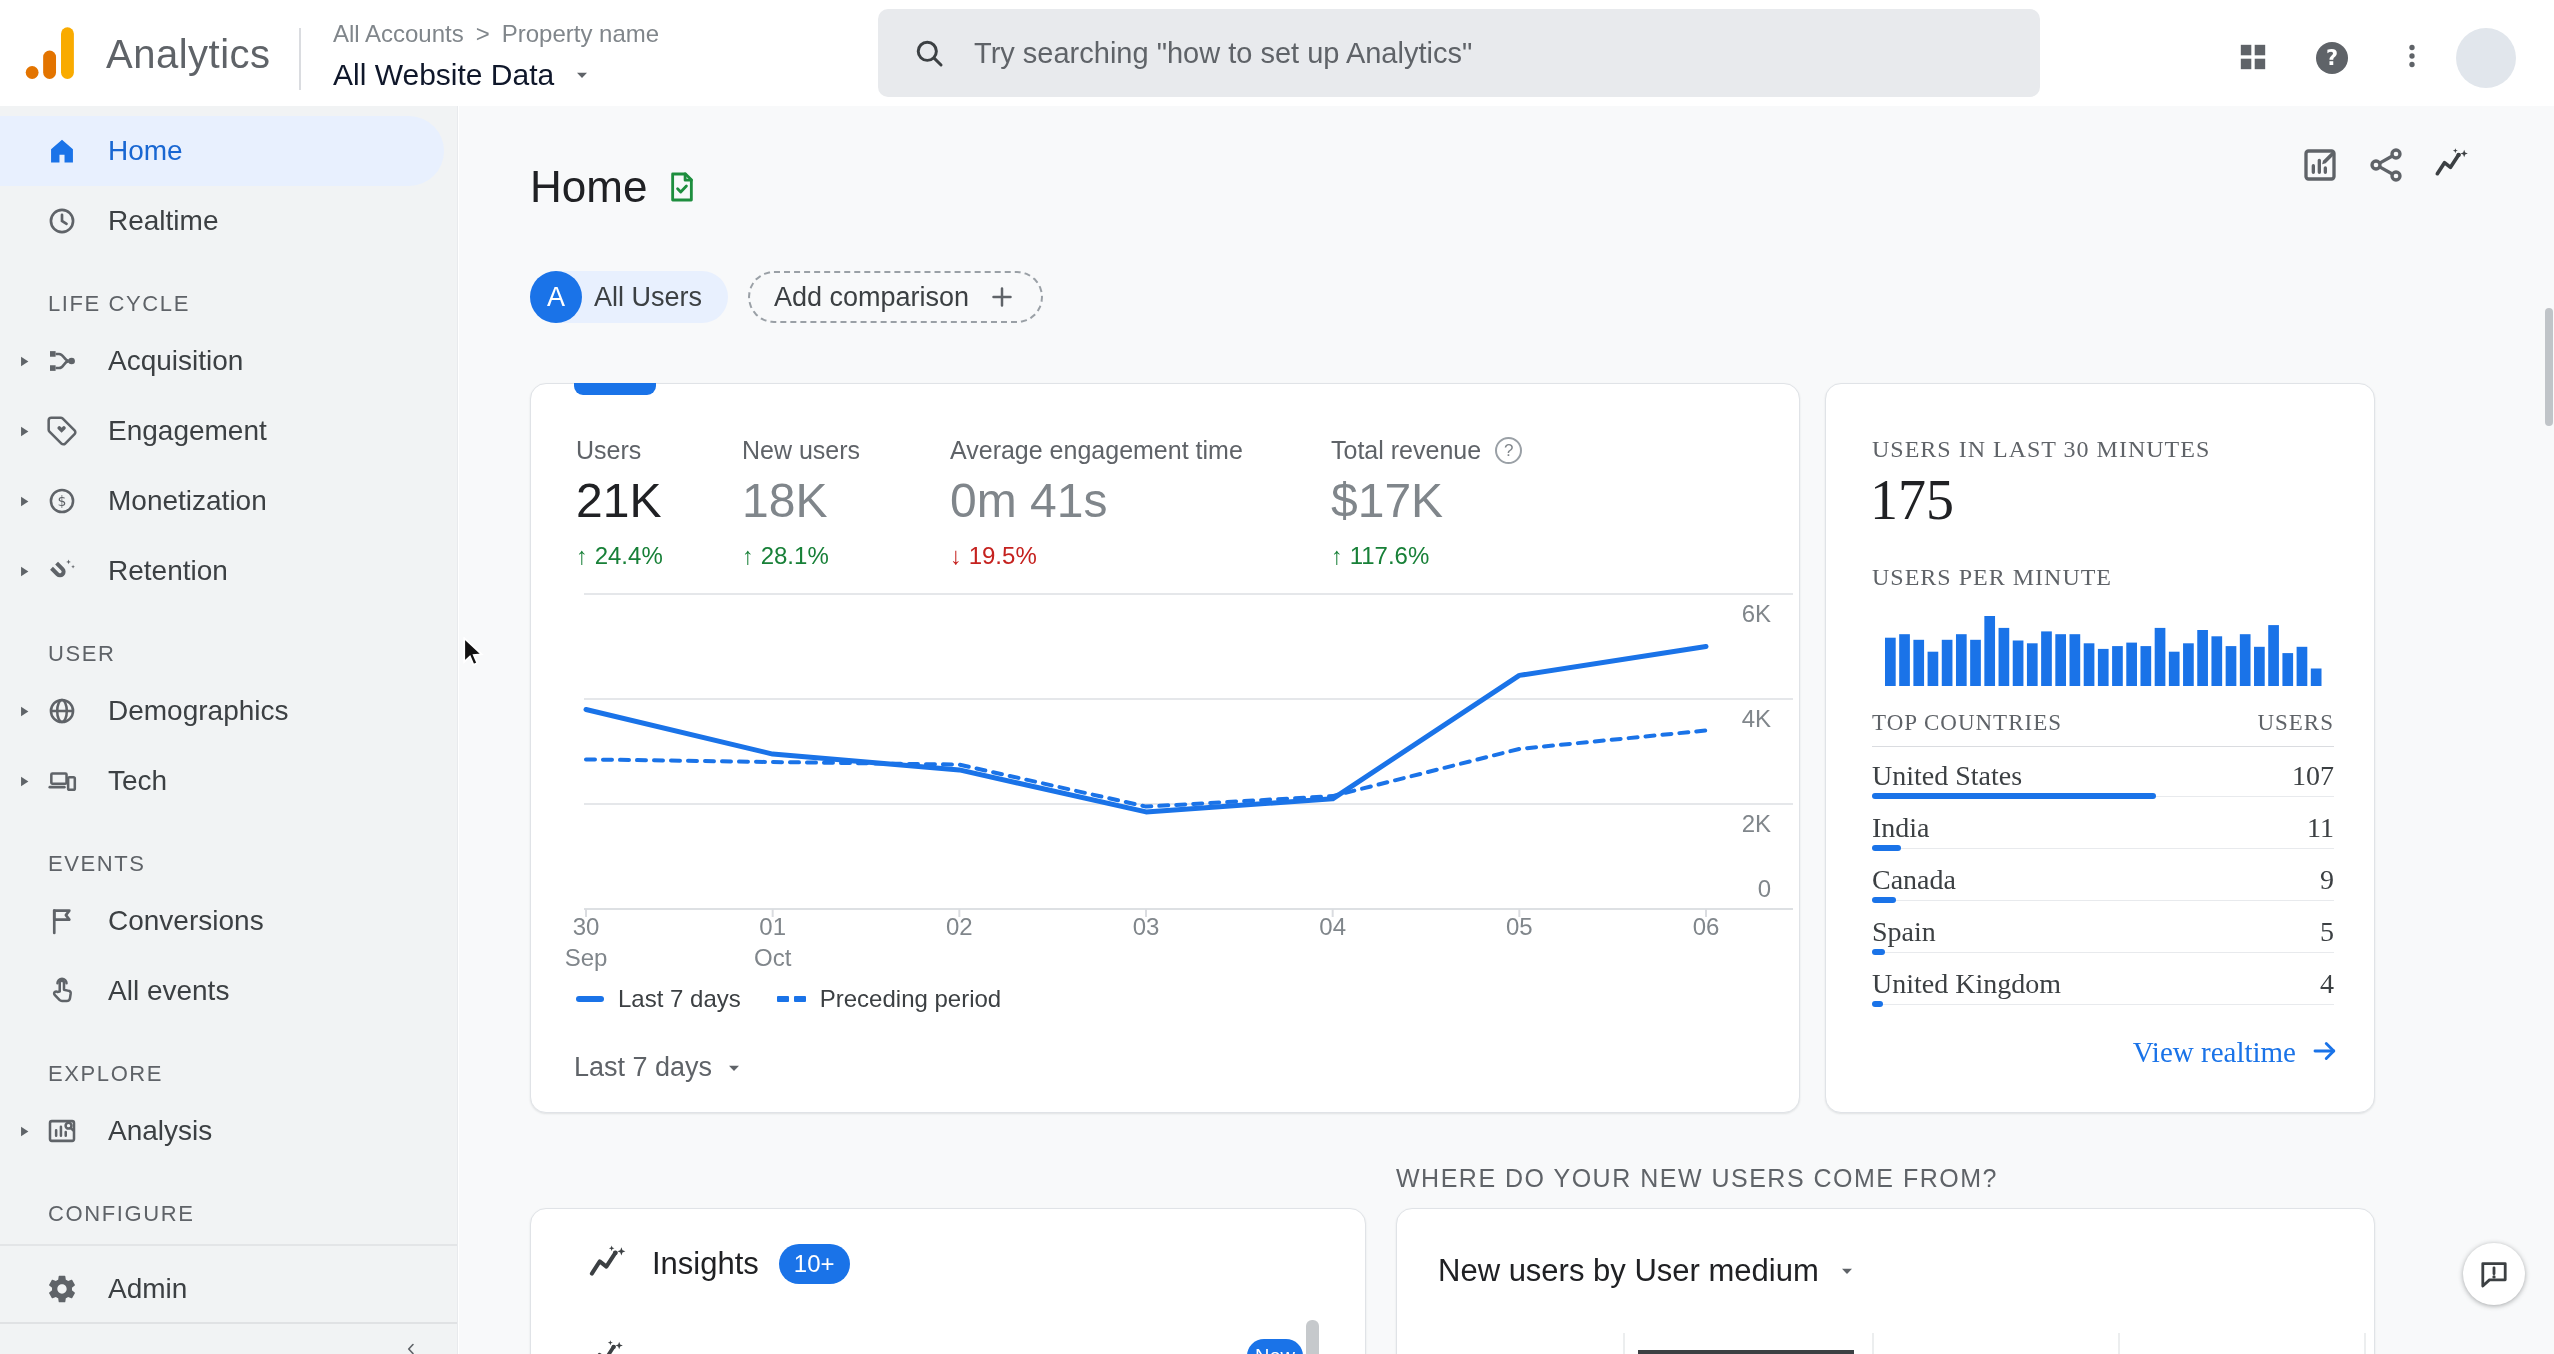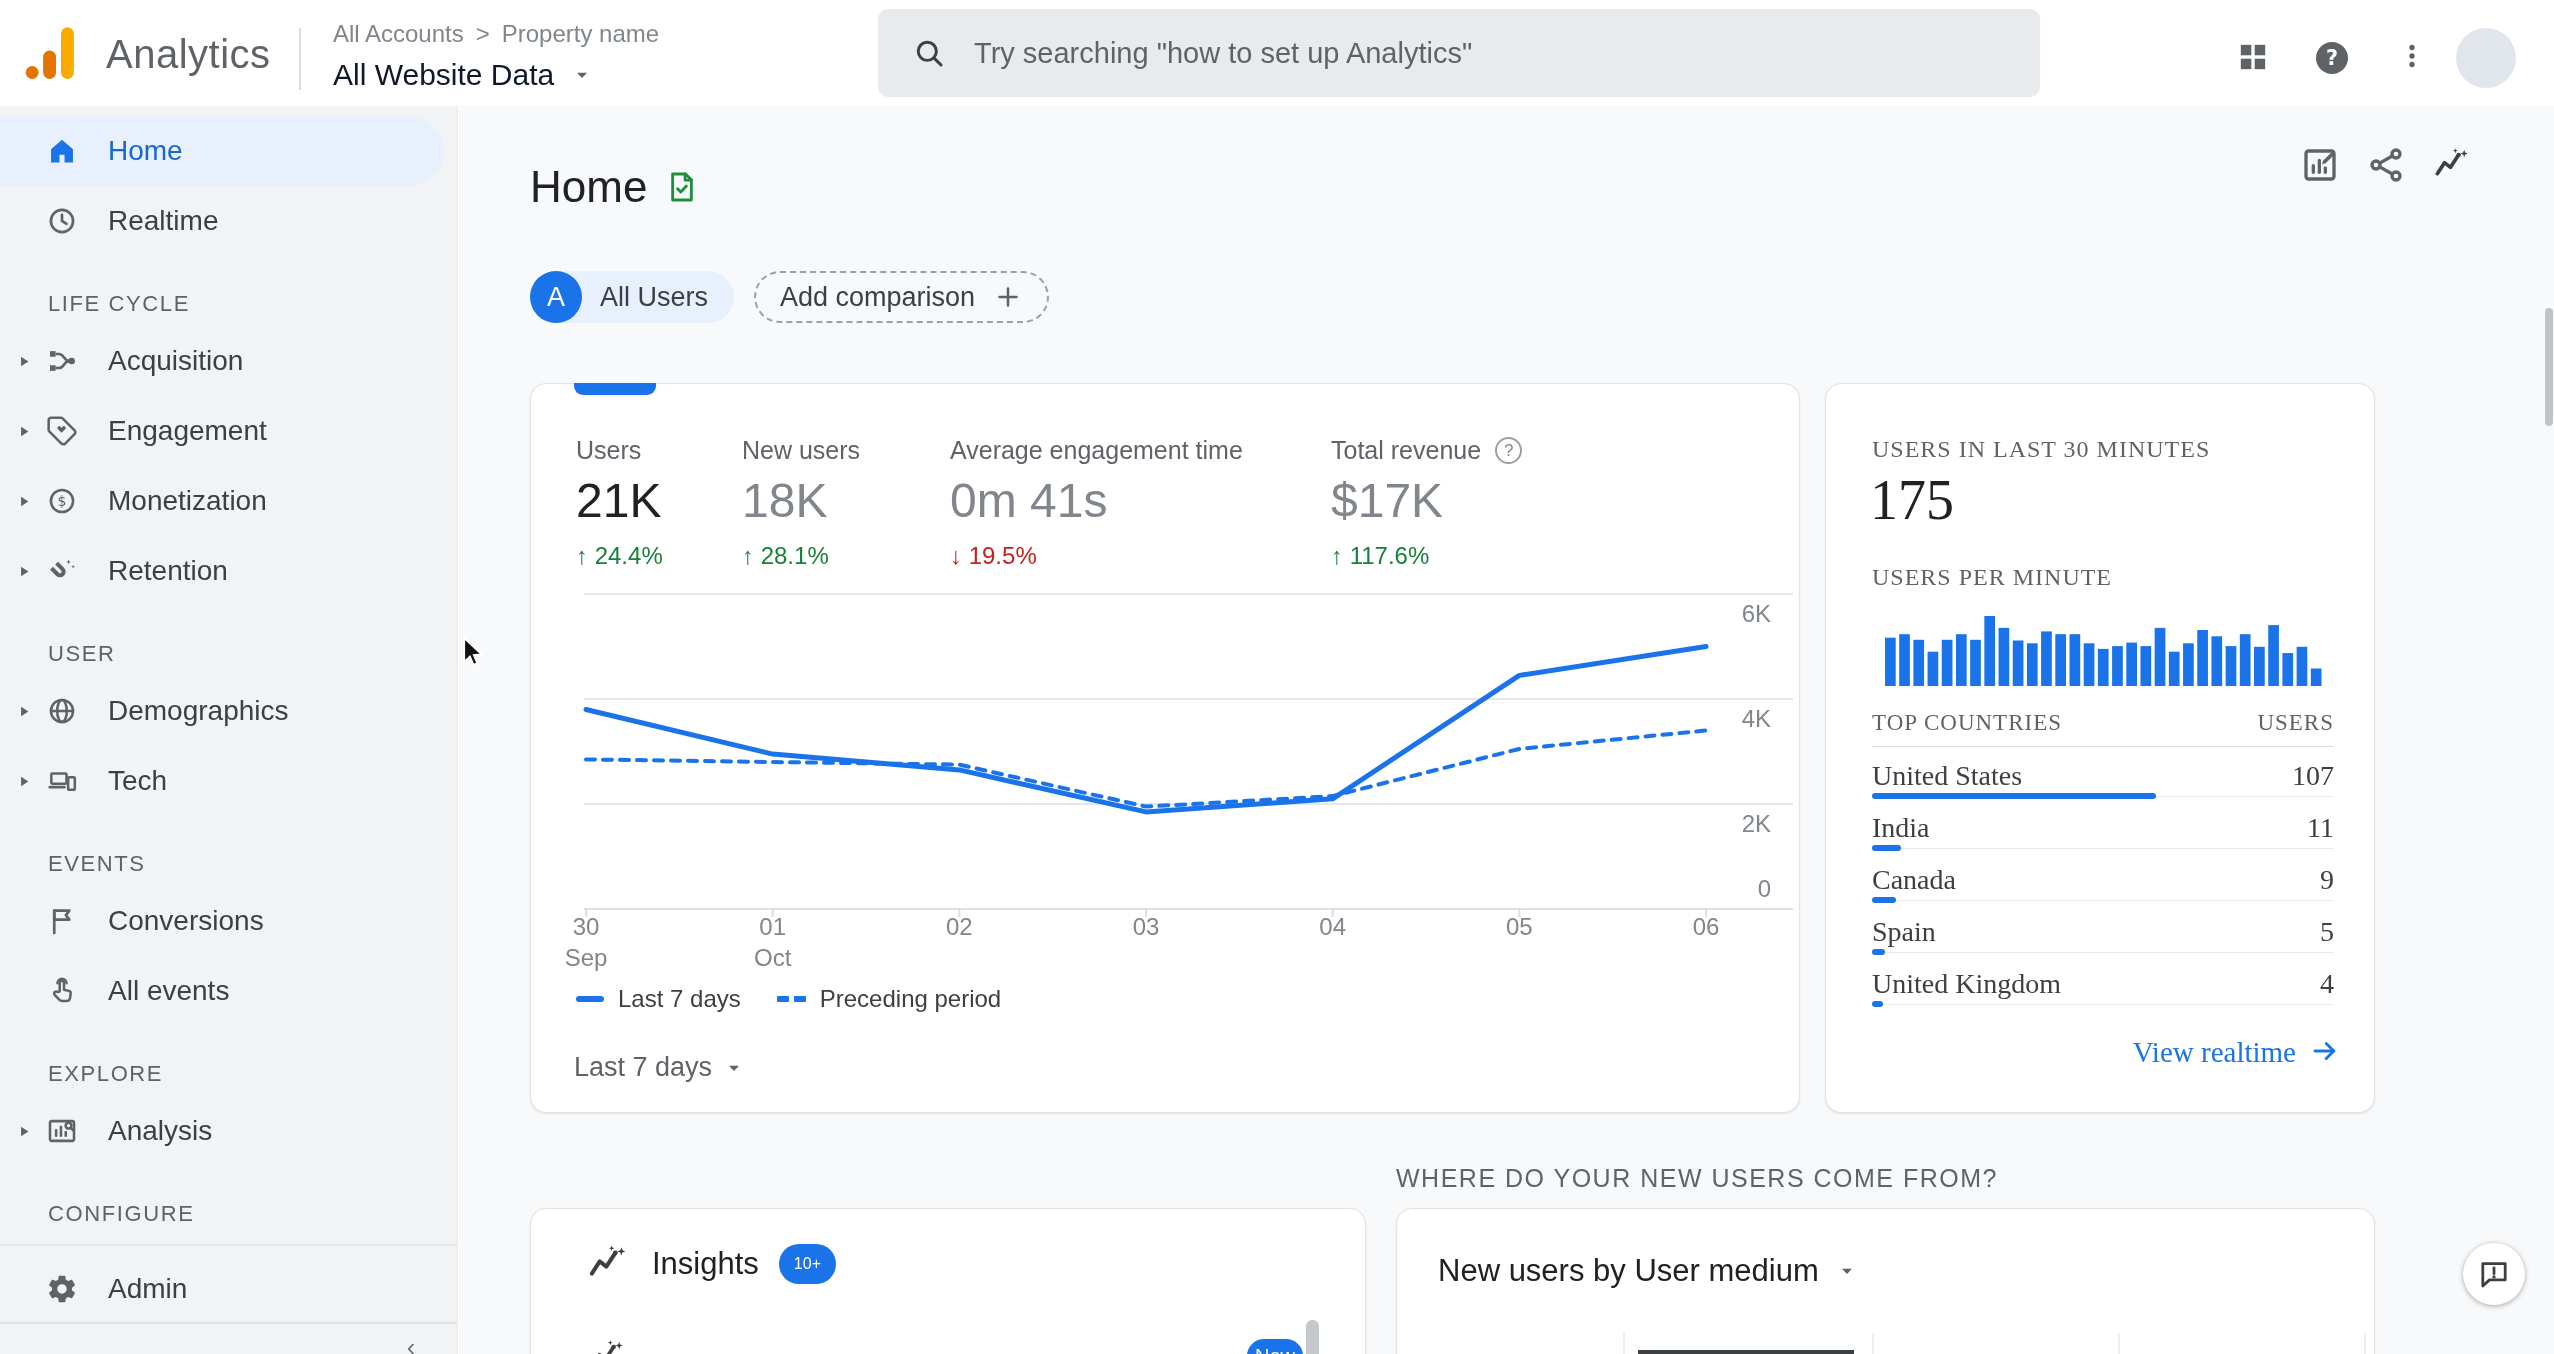--- a/index.html
+++ b/index.html
@@ -49,21 +49,21 @@
   .main { position: absolute; left: 459px; right: 0; top: 106px; bottom: 0; background: #f8f9fa; overflow: hidden; }
   .page-title-row { position: absolute; left: 71px; top: 56px; display: flex; align-items: center; gap: 18px; }
   .page-title { font-size: 44px; color: #202124; }
   .title-status { width: 34px; height: 42px; }
   .report-actions { position: absolute; left: 1841px; top: 39px; display: flex; gap: 26px; }
   .action-btn { width: 40px; height: 40px; color: #5f6368; background: none; border: none; padding: 0; }
   .action-btn.dark { color: #3c4043; }
   .chips-row { position: absolute; left: 71px; top: 165px; display: flex; align-items: center; gap: 20px; }
   .chip-allusers { display: flex; align-items: center; height: 52px; border-radius: 26px; background: #e8f0fe; padding: 0 26px 0 0; border: none; }
   .chip-a { width: 52px; height: 52px; border-radius: 50%; background: #1a73e8; color: #fff; font-size: 27px; display: flex; align-items: center; justify-content: center; flex: none; }
-  .chip-label { margin-left: 18px; font-size: 27px; color: #3c4043; white-space: nowrap; }
+  .chip-label { margin-left: 12px; font-size: 27px; color: #3c4043; white-space: nowrap; }
   .chip-add { display: flex; align-items: center; height: 52px; border-radius: 26px; border: 2px dashed #9aa0a6; background: transparent; padding: 0 24px; gap: 18px; font-size: 27px; color: #3c4043; }
   .chip-add .plus { width: 30px; height: 30px; color: #5f6368; }
 
   .card { position: absolute; background: #fff; border: 1px solid #e0e3e7; border-radius: 16px; box-shadow: 0 1px 2px rgba(60,64,67,.12); }
 
   
   .overview-card { left: 71px; top: 277px; width: 1270px; height: 730px; }
   .tab-indicator { position: absolute; left: 43px; top: -1px; width: 82px; height: 12px; background: #1a73e8; border-radius: 0 0 9px 9px; }
   .metric { position: absolute; top: 52px; cursor: pointer; }
   .metric-label { font-size: 25px; color: #5f6368; display: flex; align-items: center; gap: 14px; white-space: nowrap; }
@@ -96,21 +96,21 @@
   .cr-divider { position: absolute; left: 0; right: 0; bottom: 3px; height: 1px; background: #e8eaed; }
   .cr-bar { position: absolute; left: 0; bottom: 1px; height: 6px; border-radius: 3px; background: #1a73e8; }
   .view-realtime { position: absolute; right: 34px; top: 652px; display: flex; align-items: flex-start; gap: 14px; font-size: 29px; color: #1a73e8; background: none; border: none; padding: 0; }
   .view-realtime .ar { width: 30px; height: 30px; }
 
   
   .insights-card { left: 71px; top: 1102px; width: 836px; height: 320px; }
   .insights-head { position: absolute; left: 55px; top: 33px; display: flex; align-items: center; }
   .insights-icon { width: 44px; height: 44px; color: #3c4043; flex: none; }
   .insights-title { margin-left: 22px; font-size: 31px; color: #202124; }
-  .insights-badge { margin-left: 20px; height: 40px; border-radius: 20px; background: #1a73e8; color: #fff; font-size: 16px; display: flex; align-items: center; padding: 0 15px; }
+  .insights-badge { margin-left: 20px; height: 40px; border-radius: 20px; background: #1a73e8; color: #fff; font-size: 24px; display: flex; align-items: center; padding: 0 15px; }
   .insights-partial-icon { position: absolute; left: 56px; top: 128px; width: 40px; height: 40px; color: #3c4043; }
   .insights-partial-badge { position: absolute; left: 716px; top: 130px; width: 56px; height: 34px; border-radius: 17px; background: #1a73e8; color: #fff; font-size: 20px; display: flex; align-items: center; justify-content: center; }
   .insights-scrollbar { position: absolute; left: 775px; top: 111px; width: 13px; height: 90px; background: #c6c9cc; border-radius: 6px; }
 
   .nu-heading { position: absolute; left: 937px; top: 1058px; font-size: 25px; letter-spacing: 1.5px; color: #5f6368; }
   .medium-card { left: 937px; top: 1102px; width: 979px; height: 320px; }
   .dim-selector { position: absolute; left: 41px; top: 44px; display: flex; align-items: center; gap: 16px; font-size: 31px; color: #202124; background: none; border: none; padding: 0; }
   .dim-selector .caret { color: #5f6368; }
   .vgrid { position: absolute; top: 124px; bottom: 0; width: 2px; background: #eceeef; }
   .partial-bar { position: absolute; left: 241px; top: 141px; width: 216px; height: 6px; background: #3c4043; }

